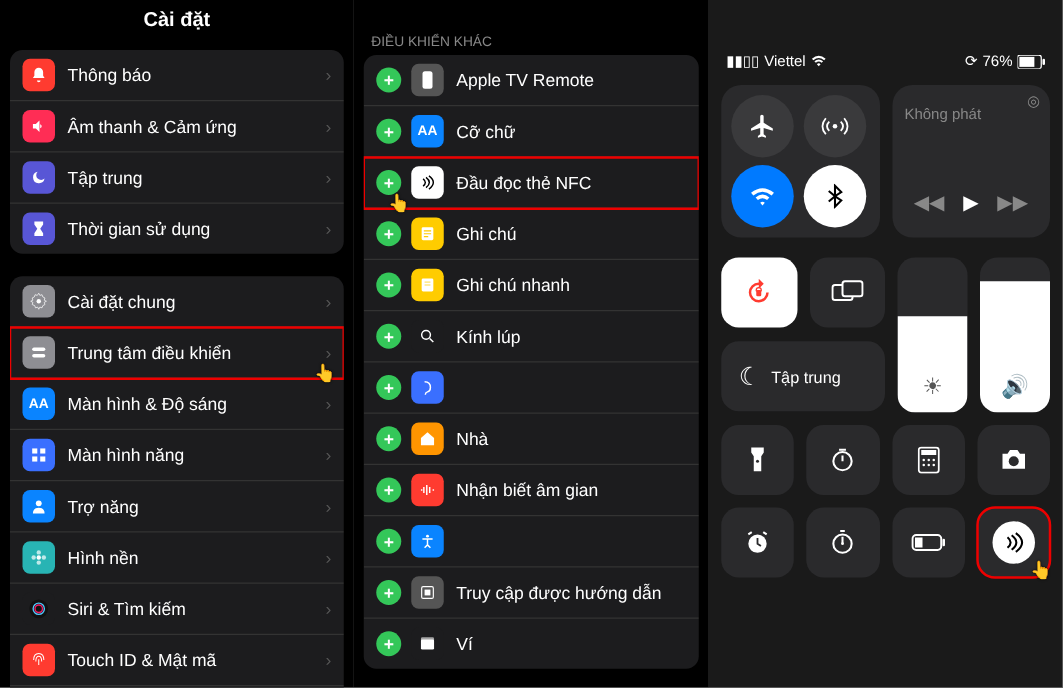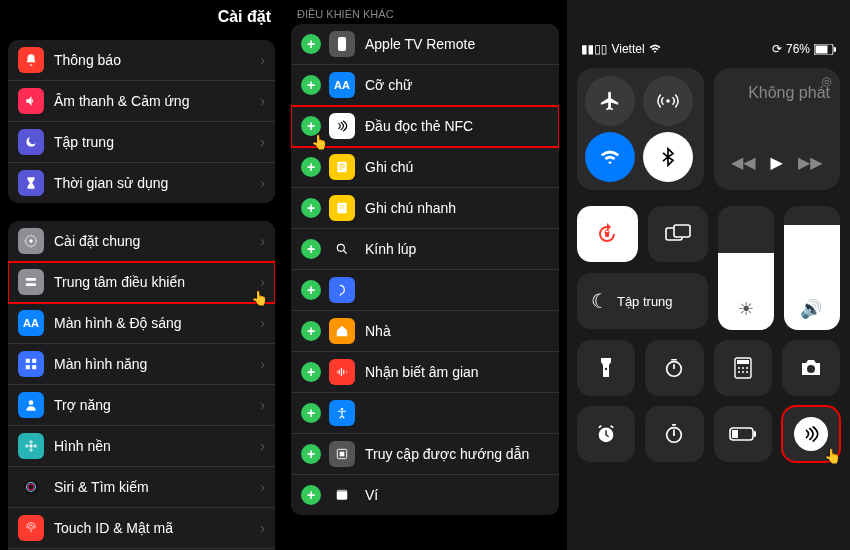--- a/index.html
+++ b/index.html
@@ -2,22 +2,22 @@
 <html><head>
 <meta charset="utf-8">
 <style>
 * { margin:0; padding:0; box-sizing:border-box; font-family:-apple-system,Helvetica,Arial,sans-serif; }
 body { background:#6e6e6e; display:flex; width:850px; height:550px; overflow:hidden; }
 .phone { height:550px; background:#000; position:relative; }
 .p1 { width:283px; }
 .p2 { width:284px; }
 .p3 { width:283px; background:#1a1a1a; }
 
-.title { color:#fff; font-size:16px; font-weight:600; text-align:right; padding:8px 12px; }
-.section-label { color:#888; font-size:11px; padding:8px 0 4px 14px; text-transform:uppercase; }
+.title { color:#fff; font-size:16px; font-weight:600; text-align:center; padding:8px 12px; }
+.section-label { color:#888; font-size:11px; padding:8px 0 4px 14px; text-transform:uppercase;margin-top:20px; }
 .list { background:#1c1c1e; margin:6px 8px; border-radius:10px; overflow:hidden; }
 .row { display:flex; align-items:center; padding:7px 10px; border-bottom:0.5px solid #333; position:relative; }
 .row:last-child { border-bottom:none; }
 .iconbox { width:26px; height:26px; border-radius:6px; display:flex; align-items:center; justify-content:center; margin-right:10px; flex-shrink:0; font-size:14px; color:#fff; }
 .row-label { color:#fff; font-size:14px; flex:1; }
 .chev { color:#555; font-size:14px; }
 .addbtn { width:20px; height:20px; border-radius:50%; background:#34c759; color:#fff; display:flex; align-items:center; justify-content:center; font-size:14px; font-weight:700; margin-right:8px; flex-shrink:0; }
 .iconbox2 { width:26px; height:26px; border-radius:6px; display:flex; align-items:center; justify-content:center; margin-right:10px; flex-shrink:0; font-size:12px; color:#fff; }
 .hl { outline:2px solid #e00; outline-offset:-1px; }
 .cursor { position:absolute; font-size:14px; color:#fff; text-shadow:0 0 2px #000; pointer-events:none; }
@@ -26,21 +26,21 @@
 .status { display:flex; justify-content:space-between; align-items:center; padding:42px 14px 6px; color:#fff; font-size:12px; }
 .sleft { display:flex; align-items:center; gap:4px; }
 .sright { display:flex; align-items:center; gap:4px; }
 .cc { padding:6px 10px; display:grid; grid-template-columns:1fr 1fr; gap:10px; }
 .panel { background:#2a2a2c; border-radius:16px; display:grid; grid-template-columns:1fr 1fr; grid-template-rows:1fr 1fr; gap:6px; padding:8px; }
 .circle { width:50px; height:50px; border-radius:50%; display:flex; align-items:center; justify-content:center; font-size:20px; }
 .dark { background:#3a3a3c; color:#fff; }
 .blue { background:#007aff; color:#fff; }
 .white { background:#fff; color:#000; }
 .music { background:#2a2a2c; border-radius:16px; padding:10px; display:flex; flex-direction:column; justify-content:space-between; position:relative; }
-.mlabel { color:#888; font-size:16px; text-align:right; margin-top:6px; }
+.mlabel { color:#888; font-size:12px; text-align:left; margin-top:6px; }
 .mctrl { display:flex; justify-content:space-around; align-items:center; color:#888; font-size:16px; padding:8px 0; }
 .row2 { padding:0 10px; display:grid; grid-template-columns:repeat(4,1fr); gap:10px; margin-top:10px; }
 .tile { background:#2a2a2c; border-radius:14px; height:56px; display:flex; align-items:center; justify-content:center; color:#fff; font-size:20px; }
 .tile.white { background:#fff; color:#d33; }
 .slider { background:#2a2a2c; border-radius:14px; height:124px; display:flex; flex-direction:column; justify-content:flex-end; overflow:hidden; position:relative; }
 .slider-fill { background:#fff; width:100%; }
 .slider-icon { position:absolute; bottom:10px; left:50%; transform:translateX(-50%); font-size:18px; }
 .row3 { padding:0 10px; display:grid; grid-template-columns:repeat(2,1fr) 56px 56px; gap:10px; margin-top:10px; align-items:start; }
 .wide { grid-column:span 2; display:flex; align-items:center; gap:8px; padding-left:14px; justify-content:flex-start; }
 .wlabel { font-size:13px; }

